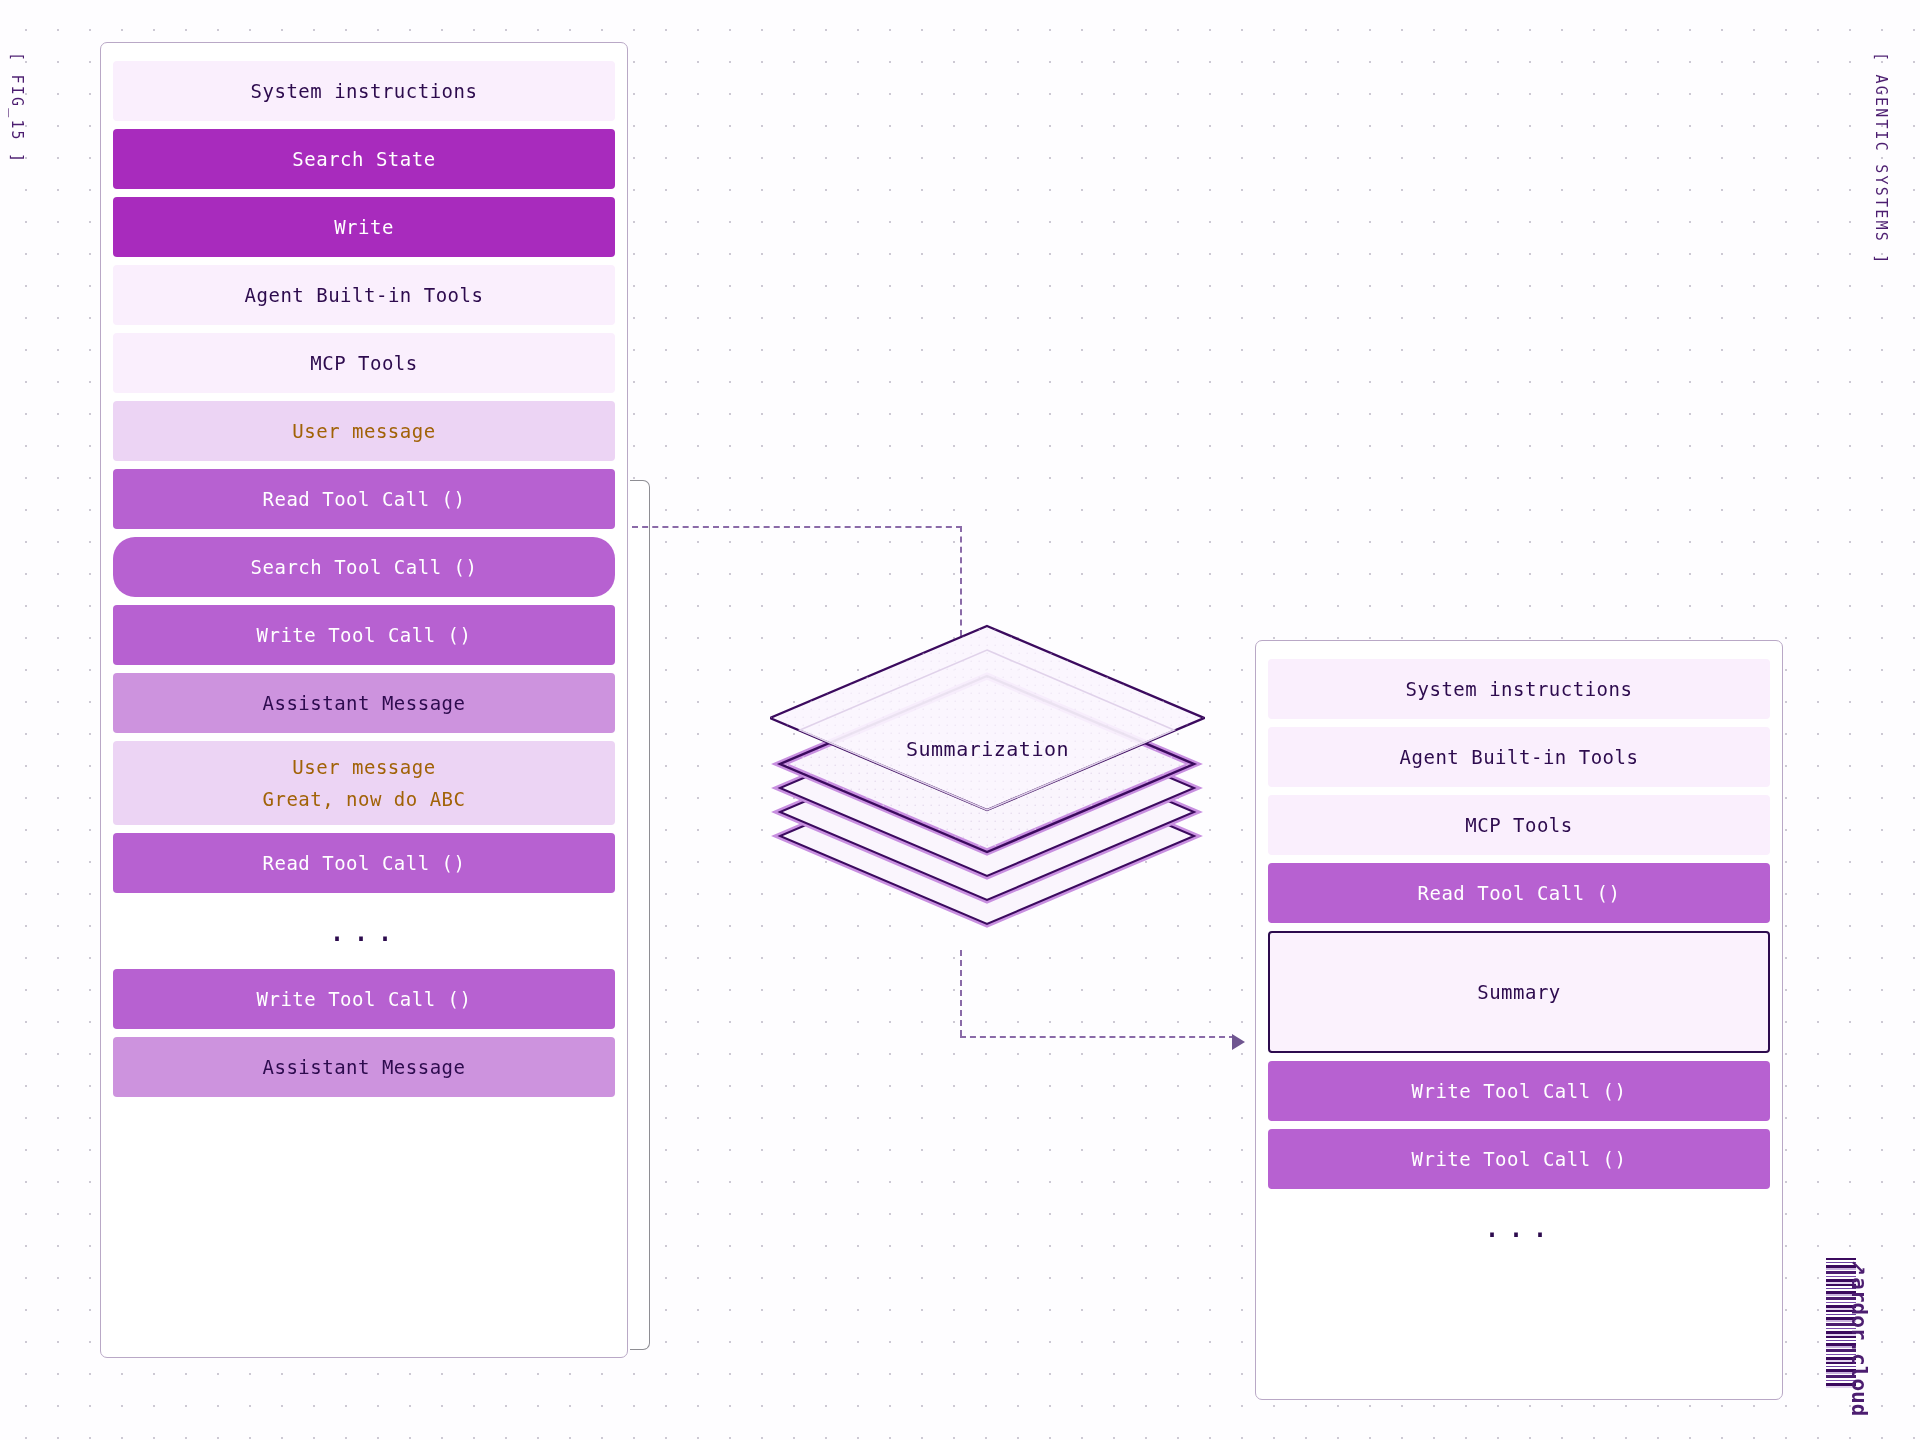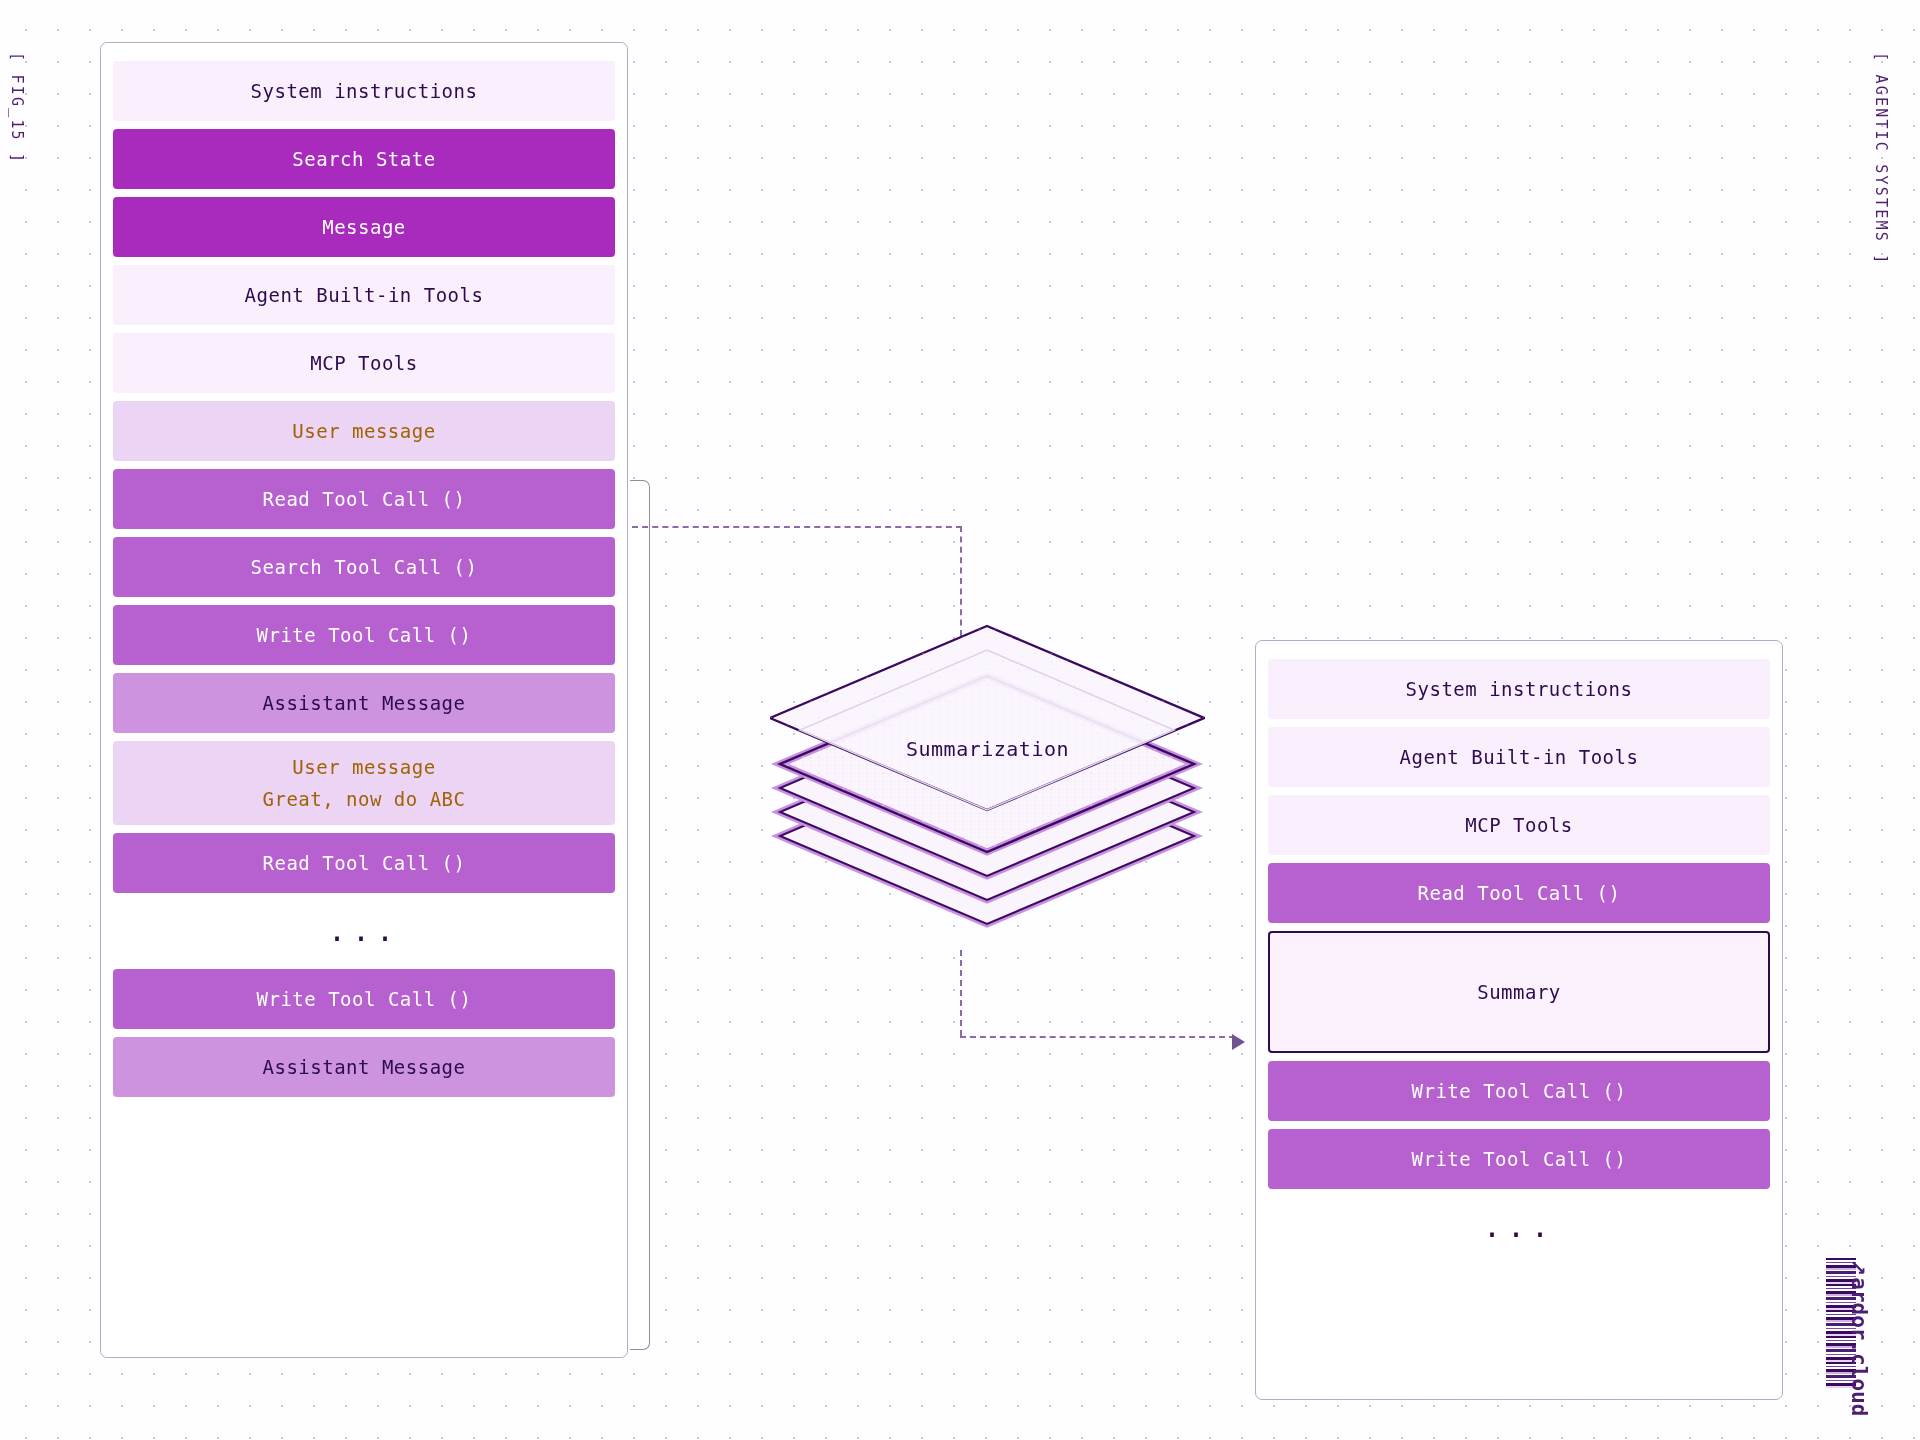--- a/index.html
+++ b/index.html
@@ -205,35 +205,35 @@
   <div id="panel-shadow-left"></div>
 
   <div class="panel" id="left-panel">
       <div class="row tone-pale" style="height: 60px;">
         <span>System instructions</span>
       </div>
       <div class="row tone-deep" style="height: 60px;">
         <span>Search State</span>
       </div>
       <div class="row tone-deep" style="height: 60px;">
-        <span>Message</span>
+        <span>Write</span>
       </div>
       <div class="row tone-pale" style="height: 60px;">
         <span>Agent Built-in Tools</span>
       </div>
       <div class="row tone-pale" style="height: 60px;">
         <span>MCP Tools</span>
       </div>
       <div class="row tone-light" style="height: 60px;">
         <span>User message</span>
       </div>
       <div class="row tone-strong" style="height: 60px;">
         <span>Read Tool Call ()</span>
       </div>
-      <div class="row tone-strong" style="height: 60px;">
+      <div class="row tone-strong" style="height: 60px; border-radius: 22px;">
         <span>Search Tool Call ()</span>
       </div>
       <div class="row tone-strong" style="height: 60px;">
         <span>Write Tool Call ()</span>
       </div>
       <div class="row tone-mid" style="height: 60px;">
         <span>Assistant Message</span>
       </div>
       <div class="row tone-light" style="height: 84px;">
         <span>User message</span>

